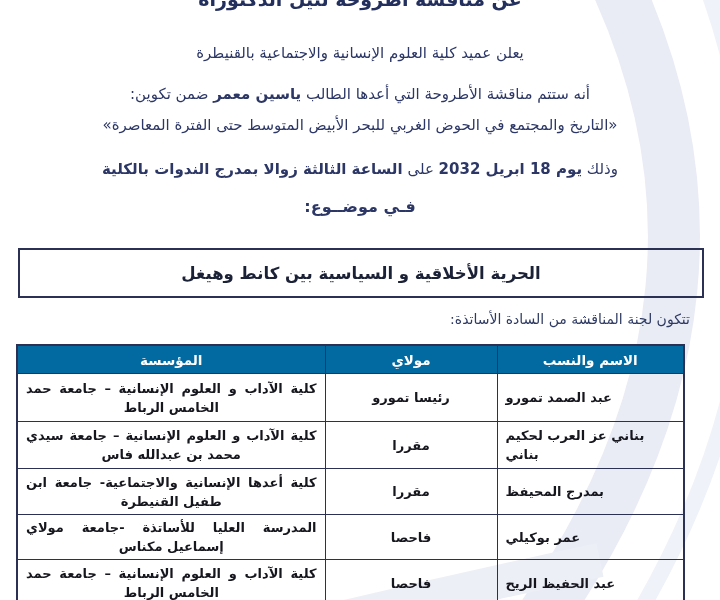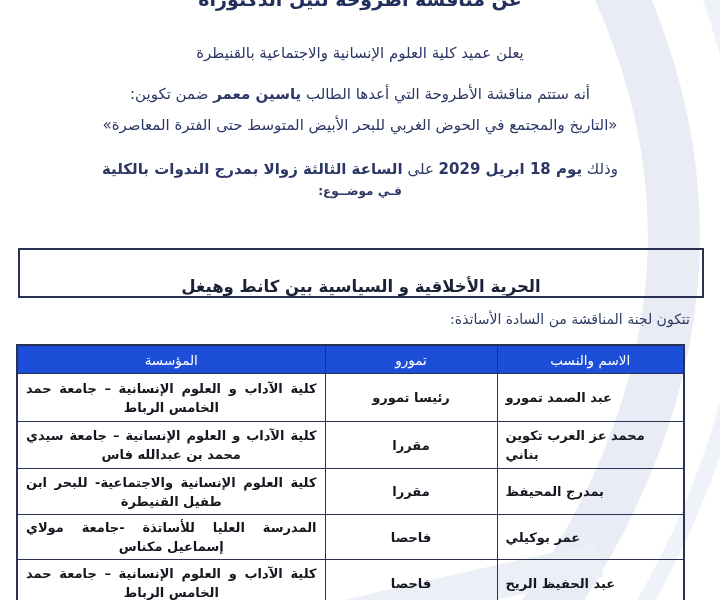--- a/index.html
+++ b/index.html
@@ -18,48 +18,48 @@
     white-space:nowrap;
   }
   .line{
     position:absolute;left:0;width:100%;text-align:center;
     font-size:15px;color:#2c3766;white-space:nowrap;
   }
   .l1{top:44px;}
   .l2{top:85px;}
   .l3{top:116px;}
   .l4{top:160px;}
-  .l5{top:184px;font-weight:bold;font-size:12px;}
+  .l5{top:197px;font-weight:bold;font-size:16px;}
   .bold-seg{font-weight:bold;text-align:center;}
 
   .subject-box{
     position:absolute;top:248px;left:18px;width:682px;height:46px;
     border:2px solid #2b3153;background:transparent;
-    display:flex;align-items:flex-end;justify-content:center;
+    display:flex;align-items:center;justify-content:center;
   }
   .subject-box .subject-text{
     font-weight:bold;font-size:16.5px;color:#1b2136;white-space:nowrap;
   }
 
   .committee-intro{
     position:absolute;top:311px;right:30px;
     font-size:14px;color:#2e3a62;
   }
 
   table.committee{
     position:absolute;top:344px;right:35px;
     width:667px;border-collapse:collapse;table-layout:fixed;
     border:2px solid #2b3153;
     direction:rtl;
   }
   table.committee col.c-name{width:187px;}
   table.committee col.c-role{width:172px;}
   table.committee col.c-inst{width:308px;}
   table.committee th{
-    background:#1d4ed8;color:#ffffff;font-weight:normal;font-size:13.5px;
+    background:#0369a1;color:#ffffff;font-weight:bold;font-size:13.5px;
     height:27px;border:1px solid #2b3153;padding:0 4px;
   }
   table.committee td{
     border:1px solid #2b3153;background:transparent;
     font-weight:bold;font-size:13px;color:#16161e;
     padding:2px 8px;vertical-align:middle;line-height:19px;
   }
   td.cell-name{text-align:left;padding-left:4px;padding-right:12px;}
   td.cell-role{text-align:center;}
   td.cell-inst{text-align:justify;text-align-last:center;padding-left:10px;padding-right:10px;margin-left:46px;}
@@ -80,58 +80,58 @@
 <div class="content">
 
   <div class="top-title">عن مناقشة أطروحة لنيل الدكتوراه</div>
 
   <div class="line l1">يعلن عميد كلية العلوم الإنسانية والاجتماعية  بالقنيطرة</div>
 
   <div class="line l2"><span>أنه ستتم مناقشة الأطروحة التي أعدها الطالب </span><span class="bold-seg">ياسين معمر</span><span> ضمن تكوين:</span></div>
 
   <div class="line l3">«التاريخ والمجتمع في الحوض الغربي للبحر الأبيض المتوسط حتى الفترة المعاصرة»</div>
 
-  <div class="line l4"><span>وذلك </span><span class="bold-seg">يوم 18 ابريل 2029</span><span> على </span><span class="bold-seg">الساعة الثالثة زوالا بمدرج الندوات بالكلية</span></div>
+  <div class="line l4"><span>وذلك </span><span class="bold-seg">يوم 18 ابريل 2032</span><span> على </span><span class="bold-seg">الساعة الثالثة زوالا بمدرج الندوات بالكلية</span></div>
 
   <div class="line l5">فـي موضــوع:</div>
 
   <div class="subject-box">
     <span class="subject-text">الحرية الأخلاقية و السياسية بين كانط وهيغل</span>
   </div>
 
   <div class="committee-intro">تتكون لجنة المناقشة من السادة الأساتذة:</div>
 
   <table class="committee">
     <colgroup>
       <col class="c-name">
         <col class="c-role">
         <col class="c-inst">
     </colgroup>
     <thead>
       <tr>
         <th>الاسم والنسب</th>
-        <th>تمورو</th>
+        <th>مولاي</th>
         <th>المؤسسة</th>
       </tr>
     </thead>
     <tbody>
       <tr class="r1">
         <td class="cell-name">عبد الصمد تمورو</td>
         <td class="cell-role">رئيسا تمورو</td>
         <td class="cell-inst">كلية الآداب و العلوم الإنسانية – جامعة حمد الخامس الرباط</td>
       </tr>
       <tr class="r2">
-        <td class="cell-name">محمد عز العرب تكوين بناني</td>
+        <td class="cell-name">بناني عز العرب لحكيم بناني</td>
         <td class="cell-role">مقررا</td>
         <td class="cell-inst">كلية الآداب و العلوم الإنسانية – جامعة سيدي محمد بن عبدالله فاس</td>
       </tr>
       <tr class="r3">
         <td class="cell-name">بمدرج المحيفظ</td>
         <td class="cell-role">مقررا</td>
-        <td class="cell-inst">كلية العلوم الإنسانية والاجتماعية- للبحر ابن طفيل القنيطرة</td>
+        <td class="cell-inst">كلية أعدها الإنسانية والاجتماعية- جامعة ابن طفيل القنيطرة</td>
       </tr>
       <tr class="r4">
         <td class="cell-name">عمر بوكيلي</td>
         <td class="cell-role">فاحصا</td>
         <td class="cell-inst">المدرسة العليا للأساتذة -جامعة مولاي إسماعيل مكناس</td>
       </tr>
       <tr class="r5">
         <td class="cell-name">عبد الحفيظ الريح</td>
         <td class="cell-role">فاحصا</td>
         <td class="cell-inst">كلية الآداب و العلوم الإنسانية – جامعة حمد الخامس الرباط</td>

